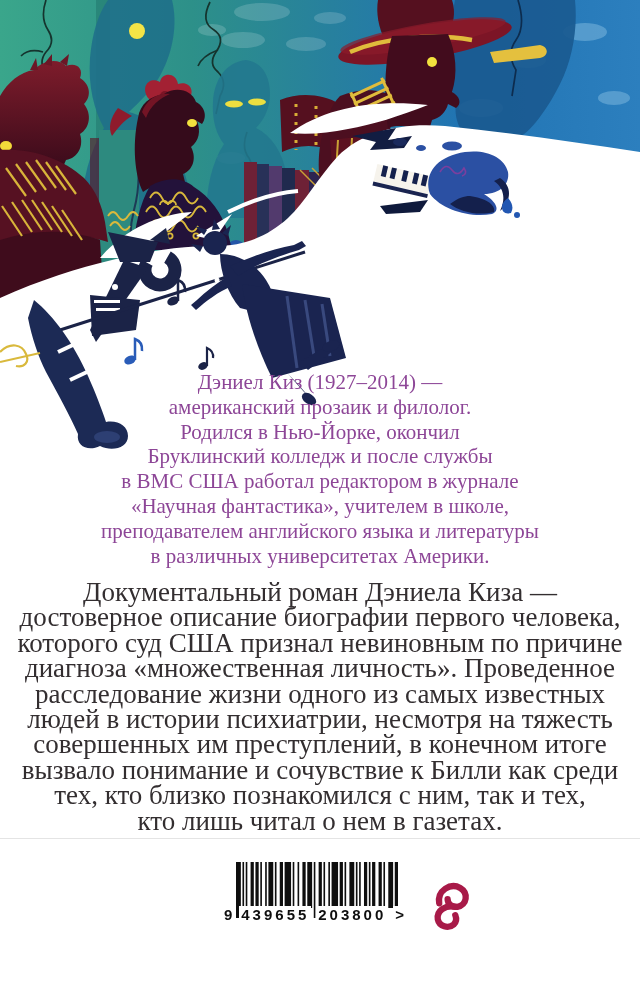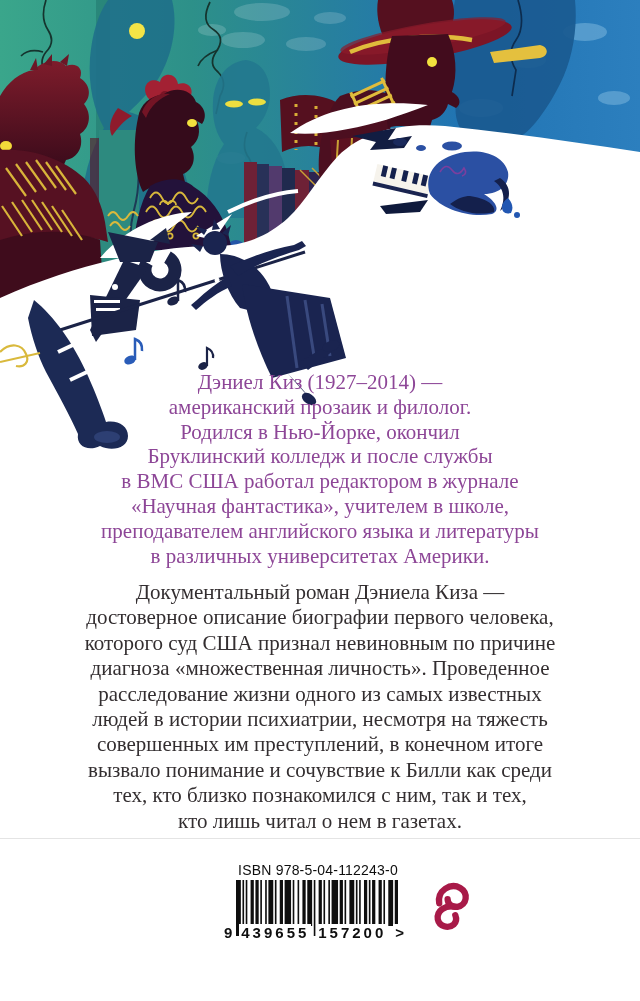--- a/index.html
+++ b/index.html
@@ -2,21 +2,21 @@
 <html><head>
 <meta charset="utf-8">
 <style>
   html,body{margin:0;padding:0;background:#e9e9e9;}
   .page{position:relative;width:640px;height:1001px;margin:0 auto;background:#ffffff;overflow:hidden;
         font-family:"Liberation Serif","DejaVu Serif",serif;}
   .cover-art{position:absolute;top:0;left:0;}
   .bio{position:absolute;top:370px;left:0;width:640px;text-align:center;
        font-size:21px;line-height:24.8px;color:#8d4697;white-space:pre-line;}
   .synopsis{position:absolute;top:580px;left:0;width:640px;text-align:center;
-       font-size:21px;line-height:25.4px;color:#332e30;white-space:pre-line;}
+       font-size:27px;line-height:25.4px;color:#332e30;white-space:pre-line;}
   .divider{position:absolute;top:838px;left:0;width:640px;height:1px;background:#d8d8d8;opacity:.7;}
   .barcode-wrap{position:absolute;top:862px;left:226px;width:180px;
        font-family:"Liberation Sans","DejaVu Sans",sans-serif;color:#0e0e0e;}
   .isbn{width:176px;text-align:center;font-size:14px;letter-spacing:.2px;margin:0 0 2px 4px;}
   .bars{display:block;margin-left:10px;}
   .digits{display:flex;justify-content:space-between;width:184px;margin:-12px 0 0 -4px;
           font-size:15px;font-weight:bold;}
   .digits span{background:#fff;padding:0 2px;}
   .digits .grp{letter-spacing:3px;}
   .logo{position:absolute;top:876px;left:428px;width:42px;height:56px;}
@@ -292,21 +292,20 @@
 расследование жизни одного из самых известных
 людей в истории психиатрии, несмотря на тяжесть
 совершенных им преступлений, в конечном итоге
 вызвало понимание и сочувствие к Билли как среди
 тех, кто близко познакомился с ним, так и тех,
 кто лишь читал о нем в газетах.</div>
 
   <div class="divider"></div>
 
   <div class="barcode-wrap">
-    <div class="isbn">ISBN 978-5-04-112243-0</div>
     <svg class="bars" id="barcode-bars" width="162" height="56" viewBox="0 0 100 56" preserveAspectRatio="none">
         <rect x="0" y="0" width="3" height="56" fill="#0e0e0e"></rect>
         <rect x="4" y="0" width="1" height="46" fill="#0e0e0e"></rect>
         <rect x="6" y="0" width="1" height="46" fill="#0e0e0e"></rect>
         <rect x="9" y="0" width="2" height="46" fill="#0e0e0e"></rect>
         <rect x="12" y="0" width="2" height="46" fill="#0e0e0e"></rect>
         <rect x="15" y="0" width="1" height="46" fill="#0e0e0e"></rect>
         <rect x="18" y="0" width="1" height="46" fill="#0e0e0e"></rect>
         <rect x="20" y="0" width="3" height="46" fill="#0e0e0e"></rect>
         <rect x="24" y="0" width="1" height="46" fill="#0e0e0e"></rect>
@@ -330,21 +329,21 @@
         <rect x="82" y="0" width="1" height="46" fill="#0e0e0e"></rect>
         <rect x="84" y="0" width="2" height="46" fill="#0e0e0e"></rect>
         <rect x="88" y="0" width="2" height="46" fill="#0e0e0e"></rect>
         <rect x="91" y="0" width="1" height="46" fill="#0e0e0e"></rect>
         <rect x="94" y="0" width="3" height="46" fill="#0e0e0e"></rect>
         <rect x="98" y="0" width="2" height="56" fill="#0e0e0e"></rect>
       </svg>
     <div class="digits">
       <span>9</span>
       <span class="grp">439655</span>
-      <span class="grp">157200</span>
+      <span class="grp">203800</span>
       <span>&gt;</span>
     </div>
   </div>
 
   <svg class="logo" viewBox="0 0 60 70">
     <g fill="none" stroke="#a81a48" stroke-width="9" stroke-linecap="round">
       <path d="M16,34 C13,16 32,4 46,12 C58,19 56,37 42,39 C34,40 28,35 28,28"></path>
       <path d="M40,39 C24,36 12,45 14,57 C16,67 29,71 37,64 C40,61 41,56 39,51"></path>
     </g>
   </svg>

